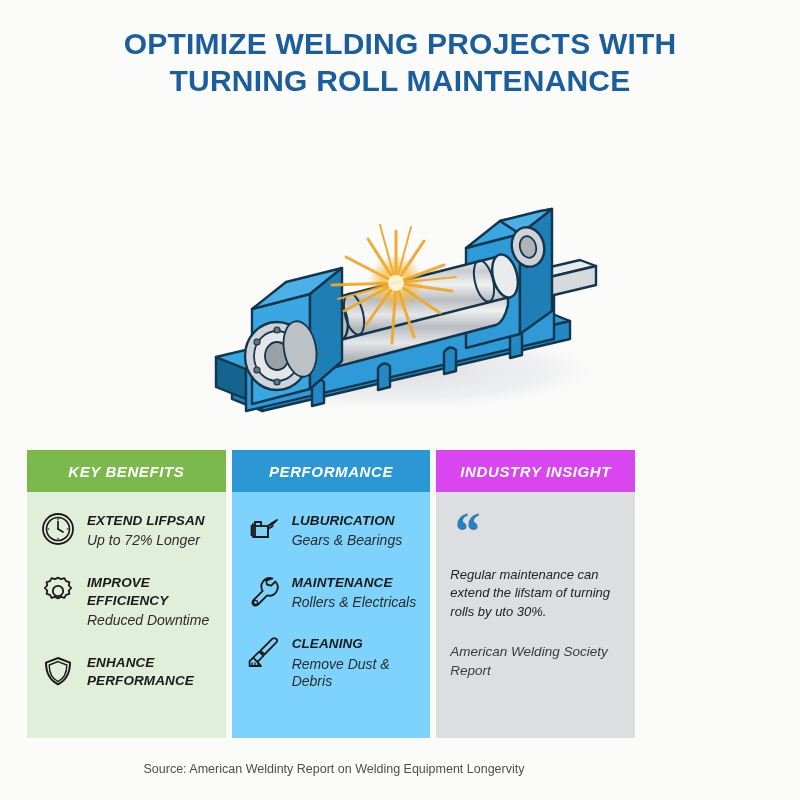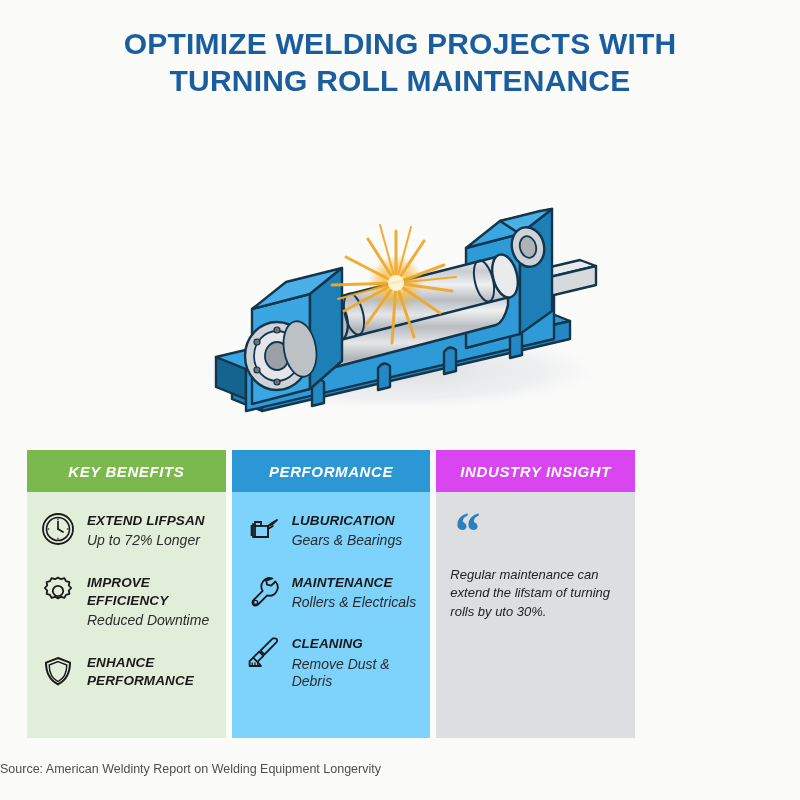--- a/index.html
+++ b/index.html
@@ -128,20 +128,21 @@
     line-height: 1.35;
     max-width: 190px;
   }
 
   
   .footer {
     position: absolute;
     left: 0;
     top: 762px;
     width: 668px;
+    text-align: center;
     font-size: 12.5px;
     color: #4e4e4e;
   }
 </style>
 </head>
 <body>
 
 <div class="title-block">
   <div class="title-line">OPTIMIZE WELDING PROJECTS WITH</div>
   <div class="title-line">TURNING ROLL MAINTENANCE</div>
@@ -363,18 +364,19 @@
       </div>
 
     </div>
   </div>
 
   <div class="panel panel-gray">
     <div class="panel-header">INDUSTRY INSIGHT</div>
     <div class="panel-body">
       <div class="quote-mark">“</div>
       <div class="quote-text">Regular maintenance can extend the lifstam of turning rolls by uto 30%.</div>
+      <div class="quote-attr">American Welding Society Report</div>
     </div>
   </div>
 
 </div>
 
 <div class="footer">Source: American Weldinty Report on Welding Equipment Longervity</div>
 
 </body></html>

